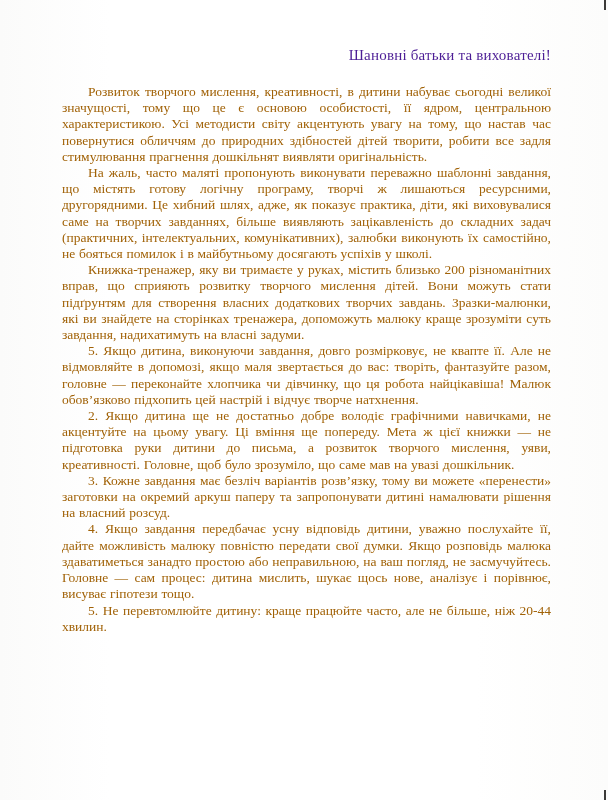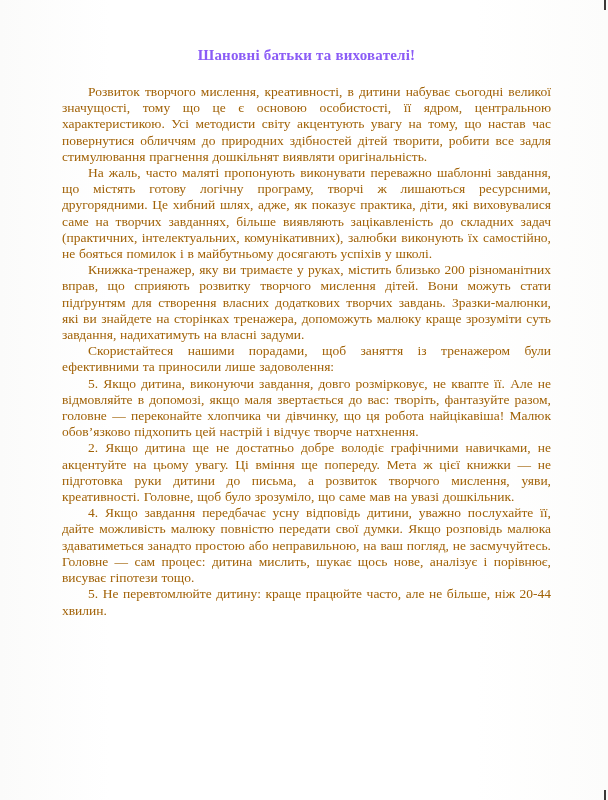--- a/index.html
+++ b/index.html
@@ -15,27 +15,27 @@
     font-family: "Liberation Serif", "DejaVu Serif", serif;
   }
   .page {
     position: absolute;
     top: 46px;
     left: 62px;
     width: 489px;
     color: #1e1d1b;
   }
   .title {
-    font-weight: bold;
+    font-weight: normal;
     font-size: 15px;
     line-height: 18px;
-    text-align: center;
+    text-align: right;
     letter-spacing: 0.2px;
     margin: 0 0 20px 0;
-    color: #8b5cf6;
+    color: #4c1d95;
   }
   .body-text p {
     margin: 0;
     font-size: 13.5px;
     line-height: 16.2px;
     text-align: justify;
     text-indent: 26px;
     word-spacing: 0.4px;
     color: #a16207;
   }
@@ -54,19 +54,19 @@
 
 <div class="crop-tick top"></div>
 <div class="crop-tick bottom"></div>
 
 <div class="page">
   <h1 class="title">Шановні батьки та вихователі!</h1>
   <div class="body-text">
     <p>Розвиток творчого мислення, креативності, в дитини набуває сьогодні великої значущості, тому що це є основою особистості, її ядром, центральною характеристикою. Усі методисти світу акцентують увагу на тому, що настав час повернутися обличчям до природних здібностей дітей творити, робити все задля стимулювання прагнення дошкільнят виявляти оригінальність.</p>
     <p>На жаль, часто маляті пропонують виконувати переважно шаблонні завдання, що містять готову логічну програму, творчі ж лишаються ресурсними, другорядними. Це хибний шлях, адже, як показує практика, діти, які виховувалися саме на творчих завданнях, більше виявляють зацікавленість до складних задач (практичних, інтелектуальних, комунікативних), залюбки виконують їх самостійно, не бояться помилок і в майбутньому досягають успіхів у школі.</p>
     <p>Книжка-тренажер, яку ви тримаєте у руках, містить близько 200 різноманітних вправ, що сприяють розвитку творчого мислення дітей. Вони можуть стати підґрунтям для створення власних додаткових творчих завдань. Зразки-малюнки, які ви знайдете на сторінках тренажера, допоможуть малюку краще зрозуміти суть завдання, надихатимуть на власні задуми.</p>
-    <p>Скористайтеся нашими порадами, щоб заняття із тренажером були ефективними та приносили лише задоволення:</p>
     <p>5. Якщо дитина, виконуючи завдання, довго розмірковує, не квапте її. Але не відмовляйте в допомозі, якщо маля звертається до вас: творіть, фантазуйте разом, головне — переконайте хлопчика чи дівчинку, що ця робота найцікавіша! Малюк обов’язково підхопить цей настрій і відчує творче натхнення.</p>
     <p>2. Якщо дитина ще не достатньо добре володіє графічними навичками, не акцентуйте на цьому увагу. Ці вміння ще попереду. Мета ж цієї книжки — не підготовка руки дитини до письма, а розвиток творчого мислення, уяви, креативності. Головне, щоб було зрозуміло, що саме мав на увазі дошкільник.</p>
+    <p>3. Кожне завдання має безліч варіантів розв’язку, тому ви можете «перенести» заготовки на окремий аркуш паперу та запропонувати дитині намалювати рішення на власний розсуд.</p>
     <p>4. Якщо завдання передбачає усну відповідь дитини, уважно послухайте її, дайте можливість малюку повністю передати свої думки. Якщо розповідь малюка здаватиметься занадто простою або неправильною, на ваш погляд, не засмучуйтесь. Головне — сам процес: дитина мислить, шукає щось нове, аналізує і порівнює, висуває гіпотези тощо.</p>
     <p>5. Не перевтомлюйте дитину: краще працюйте часто, але не більше, ніж 20-44 хвилин.</p>
   </div>
 </div>
 
 </body></html>

